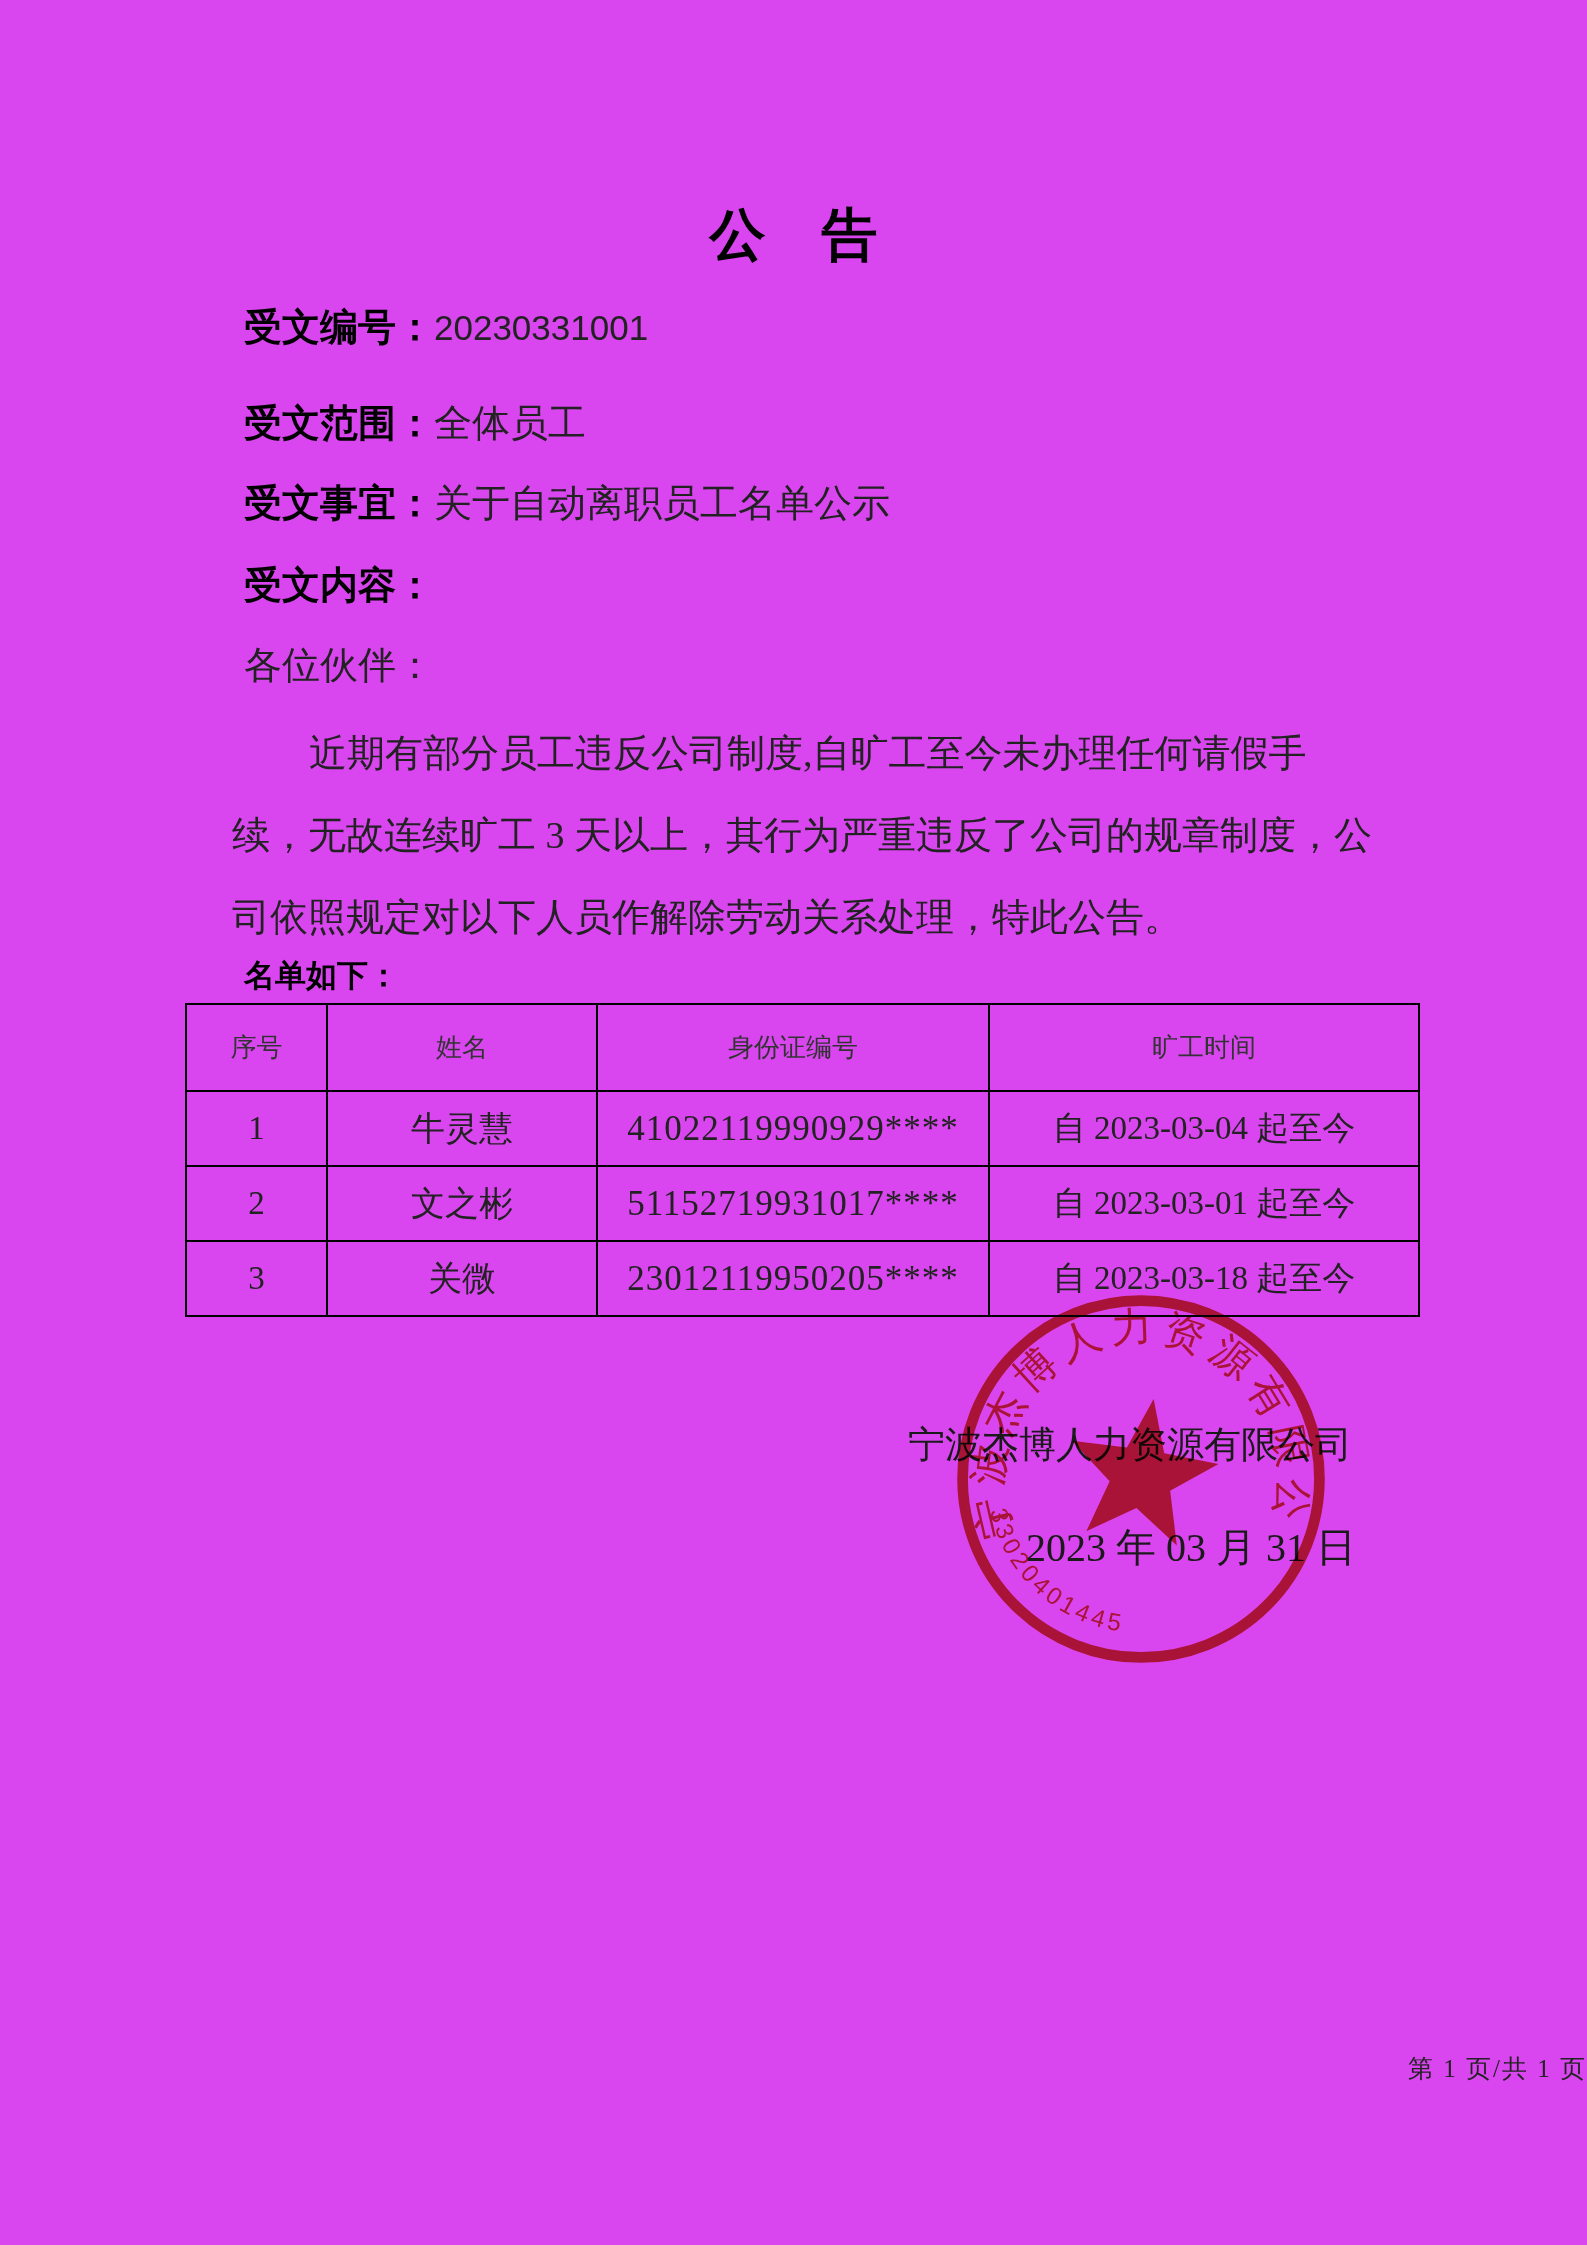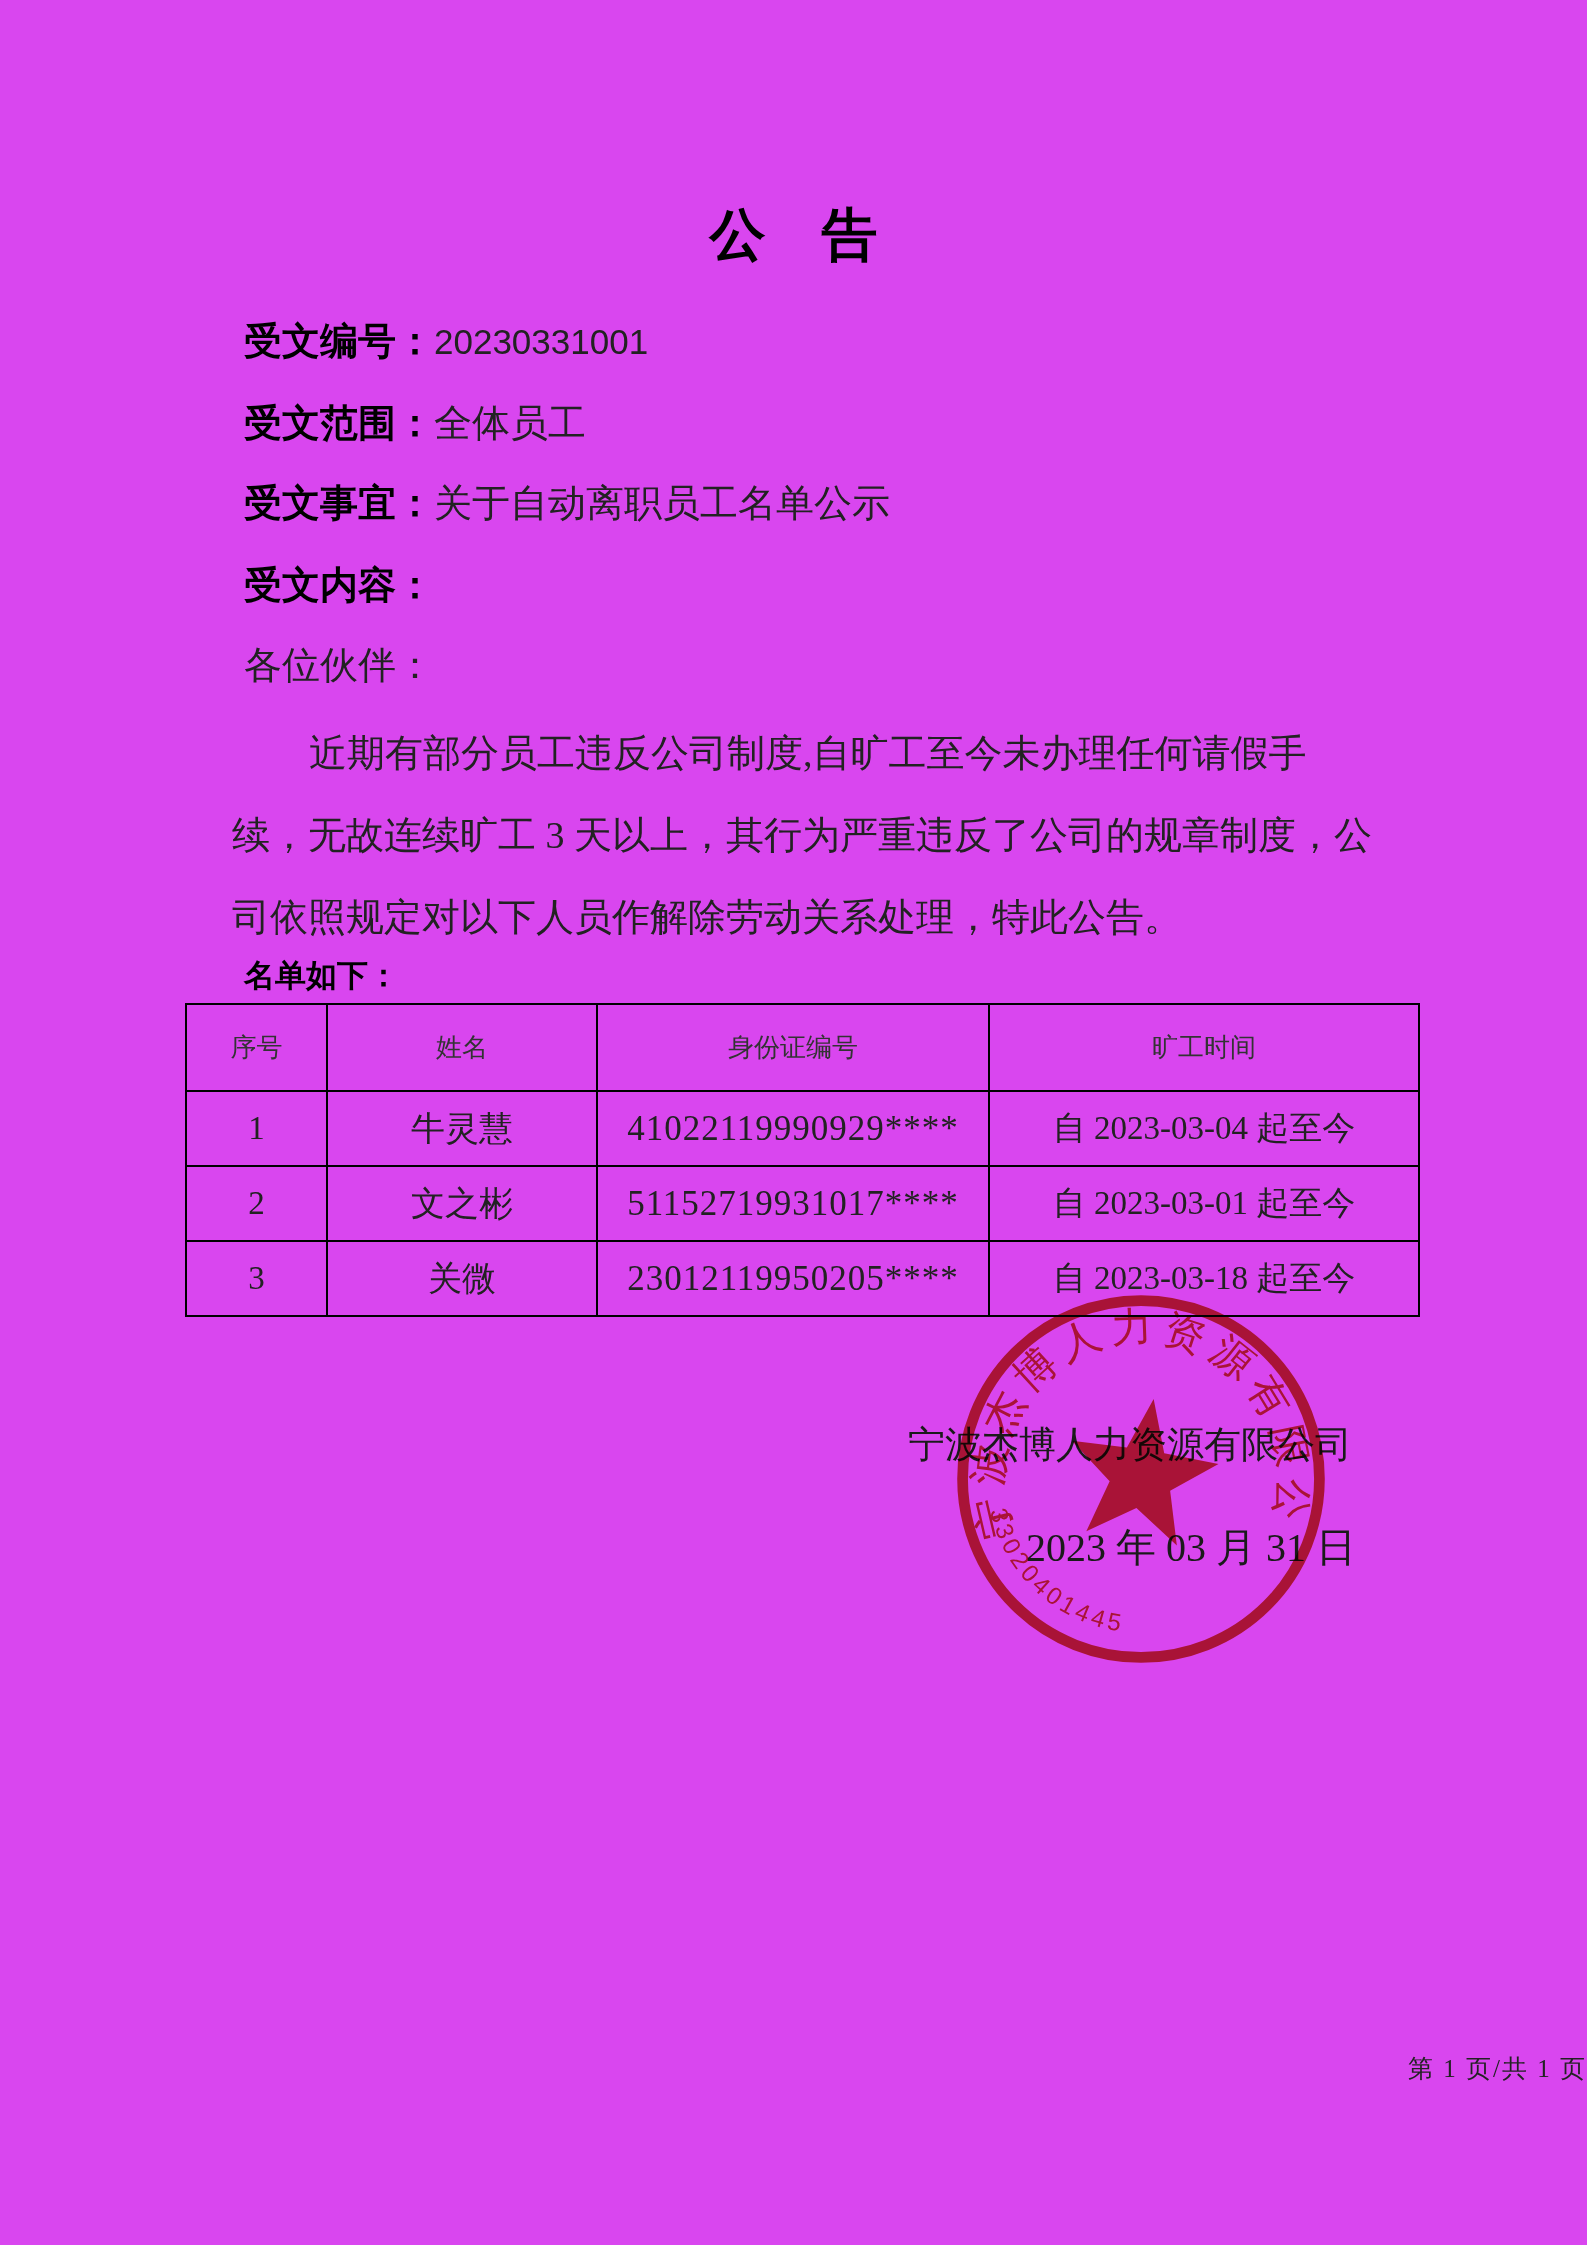--- a/index.html
+++ b/index.html
@@ -12,21 +12,21 @@
     overflow:hidden;
   }
   .title{
     position:absolute;top:198px;left:0;width:100%;
     text-align:center;font-size:56px;font-weight:bold;color:#000;
   }
   .field{position:absolute;left:244px;font-size:38px;white-space:nowrap;}
   .field .lbl{font-weight:bold;color:#000;}
   .field .val{font-weight:normal;color:#222;}
   .val-num{font-family:"Liberation Sans","DejaVu Sans",sans-serif;font-size:35px;color:#333;}
-  .f1{top:316px}.f2{top:398px}.f3{top:478px}.f4{top:560px}
+  .f1{top:302px}.f2{top:398px}.f3{top:478px}.f4{top:560px}
   .salutation{position:absolute;left:244px;top:640px;font-size:38px;color:#222;}
   .para{position:absolute;left:232px;top:712px;width:1105px;font-size:38px;color:#222;}
   .para .line{height:82px;line-height:82px;white-space:nowrap;}
   .para .line.indent{text-indent:77px;}
   .list-intro{position:absolute;left:244px;top:955px;font-size:31px;font-weight:bold;color:#000;}
   table.roster{
     position:absolute;left:185px;top:1003px;width:1225px;
     border-collapse:collapse;table-layout:fixed;color:#222;
   }
   table.roster th,table.roster td{

